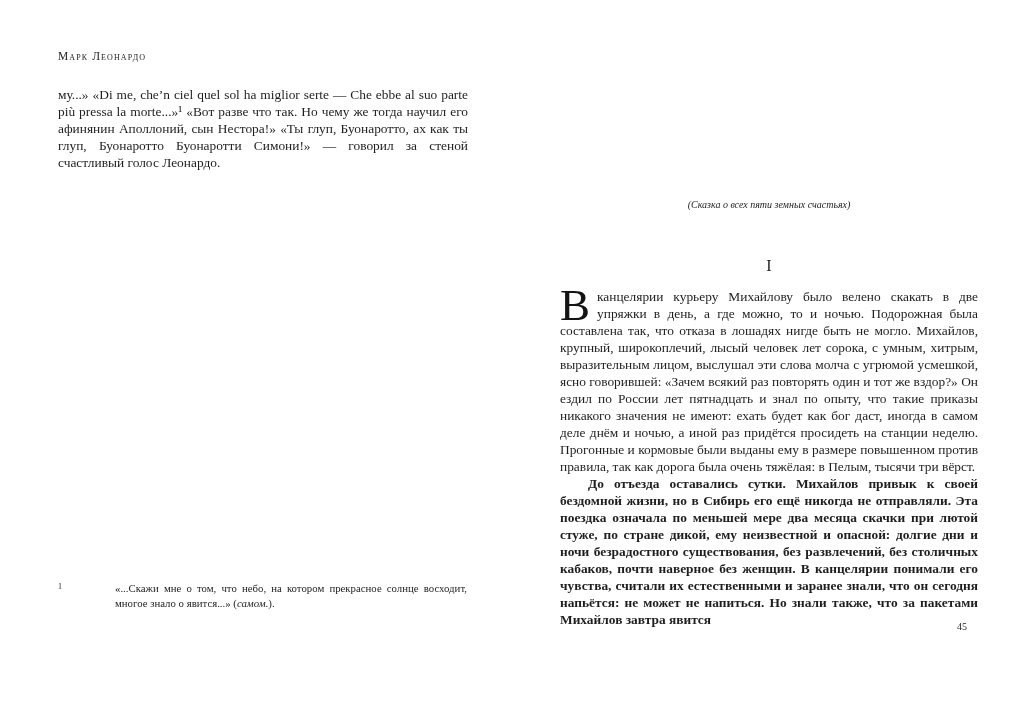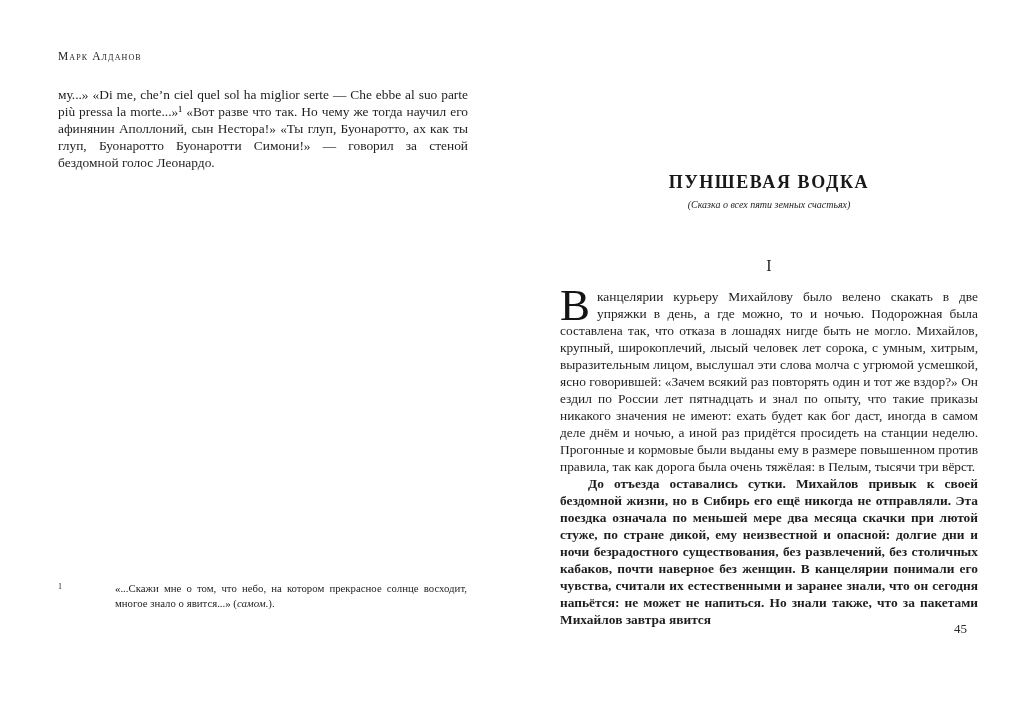--- a/index.html
+++ b/index.html
@@ -116,42 +116,41 @@
     font-size: 45px;
     line-height: 33px;
     padding: 1px 7px 0 0;
     color: #141414;
   }
   .para-2 { text-indent: 28px; font-weight: bold; }
   .page-number {
     position: absolute;
     top: 621px;
     right: 11px;
-    font-size: 13px;
+    font-size: 10px;
     color: #2a2a2a;
   }
 </style>
 </head>
 <body>
 
 <div class="spread">
 
   <div class="left-page">
-    <div class="running-header">Марк Алданов</div>
+    <div class="running-header">Марк Леонардо</div>
 
-    <div class="left-body">му...» «Di me, che’n ciel quel sol ha miglior serte — Che ebbe al suo parte più pressa la morte...»¹ «Вот разве что так. Но чему же тогда научил его афинянин Аполлоний, сын Нестора!» «Ты глуп, Буонаротто, ах как ты глуп, Буонаротто Буонаротти Симони!» — говорил за стеной бездомной голос Леонардо.</div>
+    <div class="left-body">му...» «Di me, che’n ciel quel sol ha miglior serte — Che ebbe al suo parte più pressa la morte...»¹ «Вот разве что так. Но чему же тогда научил его афинянин Аполлоний, сын Нестора!» «Ты глуп, Буонаротто, ах как ты глуп, Буонаротто Буонаротти Симони!» — говорил за стеной счастливый голос Леонардо.</div>
 
     <div class="footnote">
       <span class="footnote-marker">1</span>
       <div class="footnote-body"><span>«...Скажи мне о том, что небо, на котором прекрасное солнце восходит, многое знало о явится...» (</span><span class="italic">самом.</span><span>).</span></div>
     </div>
   </div>
 
   <div class="right-page">
-    <div class="story-title">ПУНШЕВАЯ ВОДКА</div>
 
     <div class="story-subtitle">(Сказка о всех пяти земных счастьях)</div>
 
     <div class="chapter-numeral">I</div>
 
     <div class="body-text">
       <p><span class="dropcap">В</span><span>канцелярии курьеру Михайлову было велено скакать в две упряжки в день, а где можно, то и ночью. Подорожная была составлена так, что отказа в лошадях нигде быть не могло. Михайлов, крупный, широкоплечий, лысый человек лет сорока, с умным, хитрым, выразительным лицом, выслушал эти слова молча с угрюмой усмешкой, ясно говорившей: «Зачем всякий раз повторять один и тот же вздор?» Он ездил по России лет пятнадцать и знал по опыту, что такие приказы никакого значения не имеют: ехать будет как бог даст, иногда в самом деле днём и ночью, а иной раз придётся просидеть на станции неделю. Прогонные и кормовые были выданы ему в размере повышенном против правила, так как дорога была очень тяжёлая: в Пелым, тысячи три вёрст.</span></p>
       <p class="para-2">До отъезда оставались сутки. Михайлов привык к своей бездомной жизни, но в Сибирь его ещё никогда не отправляли. Эта поездка означала по меньшей мере два месяца скачки при лютой стуже, по стране дикой, ему неизвестной и опасной: долгие дни и ночи безрадостного существования, без развлечений, без столичных кабаков, почти наверное без женщин. В канцелярии понимали его чувства, считали их естественными и заранее знали, что он сегодня напьётся: не может не напиться. Но знали также, что за пакетами Михайлов завтра явится</p>
     </div>
 

